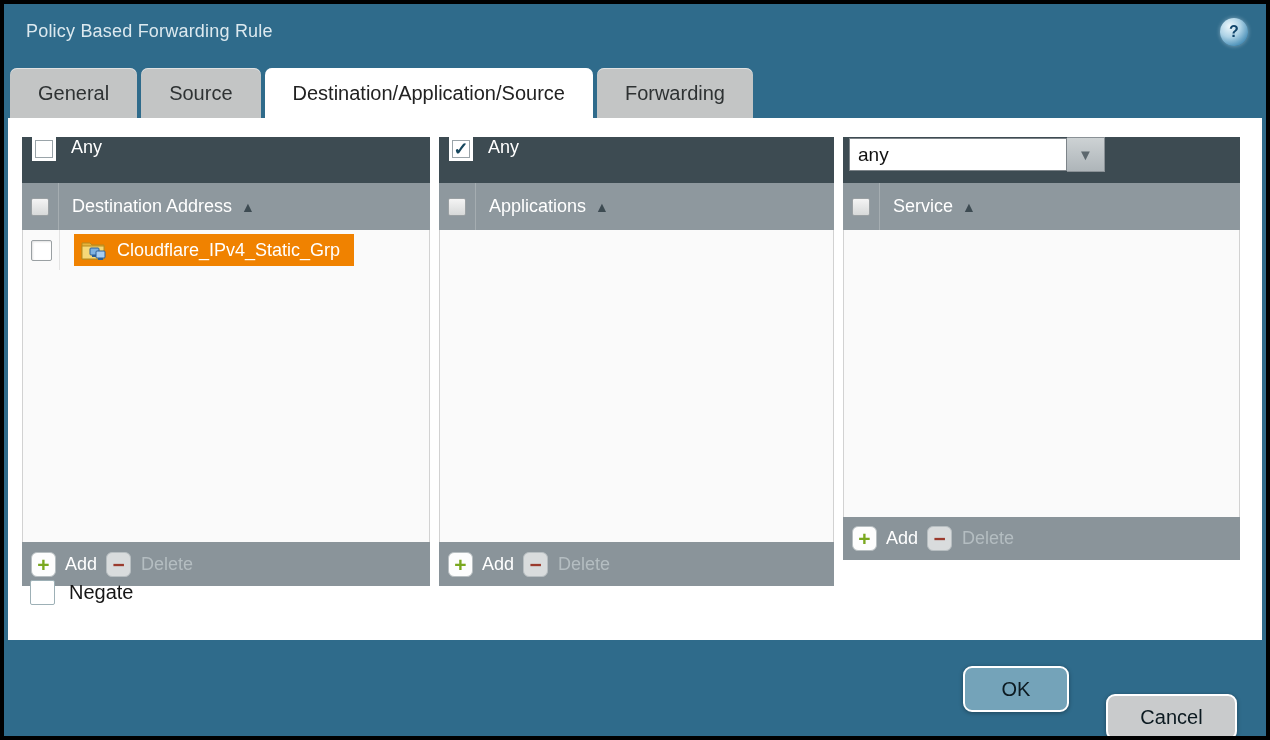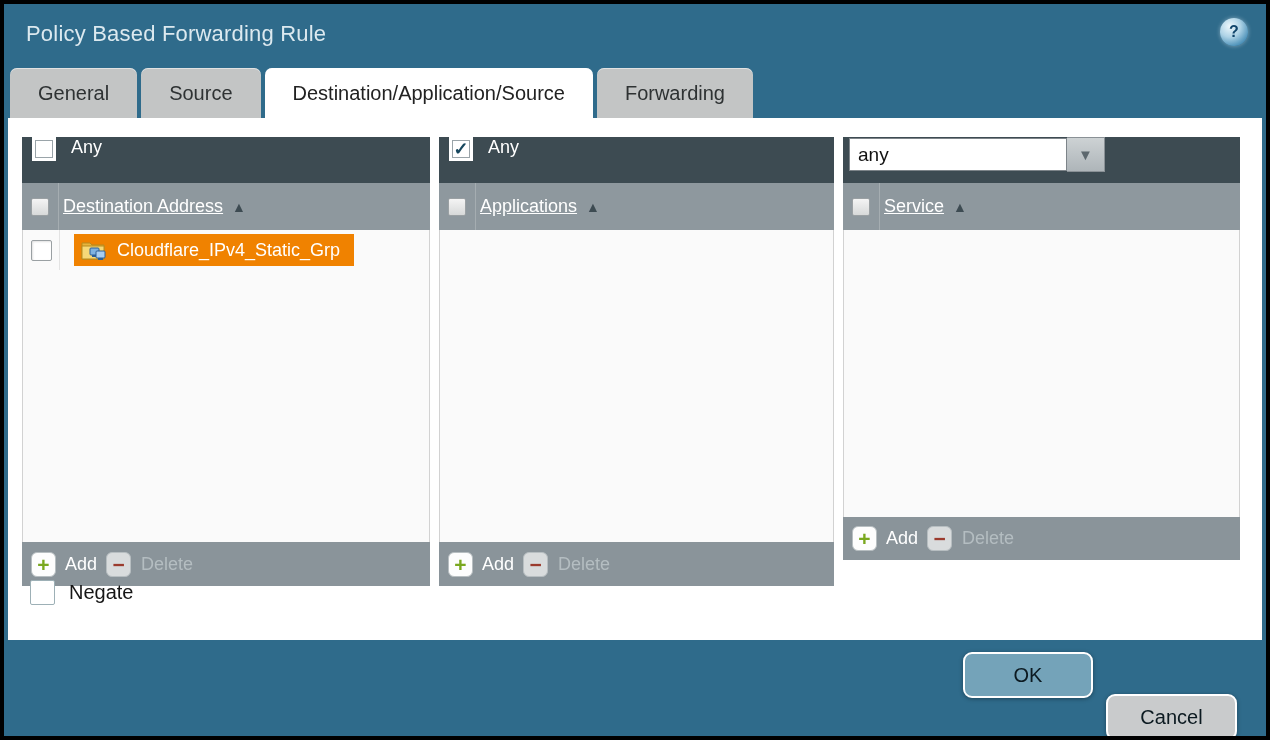--- a/index.html
+++ b/index.html
@@ -3,21 +3,21 @@
 <meta charset="utf-8">
 <style>
   * { margin:0; padding:0; box-sizing:border-box; }
   html,body { width:1270px; height:740px; background:#000; }
   body { font-family:"Liberation Sans", sans-serif; }
   .screen {
     position:relative; width:1270px; height:740px;
     border:4px solid #000; background:#2f6b8b; overflow:hidden;
   }
   
-  .titlebar { position:absolute; top:17px; left:22px; color:#dce9ef; font-size:22px; letter-spacing:.2px; }
+  .titlebar { position:absolute; top:17px; left:22px; color:#dce9ef; font-size:18px; letter-spacing:.2px; }
   .help-icon {
     position:absolute; top:14px; right:18px; width:28px; height:28px; border-radius:50%;
     background:radial-gradient(circle at 35% 30%, #eef8fc 0%, #aed3e6 40%, #4f93ba 75%, #2c6589 100%);
     display:flex; align-items:center; justify-content:center;
     color:#10456b; font-weight:bold; font-size:16px; cursor:pointer;
     box-shadow:0 0 4px rgba(255,255,255,.4);
   }
   
   .tabs { position:absolute; top:64px; left:6px; display:flex; gap:4px; height:50px; }
   .tab {
@@ -55,21 +55,21 @@
   
   .colheader { height:47px; background:#8e989e; display:flex; align-items:center; color:#fff; font-size:18px; }
   .cb-cell {
     width:37px; height:100%; display:flex; align-items:center; justify-content:center;
     border-right:1px solid #a5adb1;
   }
   .cb-small {
     width:18px; height:18px; background:linear-gradient(#f4f4f4,#d7d9d9);
     border:1px solid #9aa0a3; border-radius:2px; cursor:pointer;
   }
-  .colheader .hdr-label { margin-left:4px;text-decoration:underline; }
+  .colheader .hdr-label { margin-left:13px; }
   .sort-icon { margin-left:9px; color:#3d4b52; font-size:14px; }
   
   .list {
     height:312px; background:#fafafa; border-left:1px solid #d2d2d2; border-right:1px solid #d2d2d2;
     position:relative; overflow:hidden;
   }
   .col.c3 .list { height:287px; }
   .row { height:40px; display:flex; align-items:center; cursor:pointer; }
   .row-cb-cell {
     width:37px; align-self:stretch; display:flex; align-items:center; justify-content:center;
@@ -104,21 +104,21 @@
     width:25px; height:25px; background:#fff; border:1px solid #9db0b6; border-radius:2px; cursor:pointer;
   }
   .negate-label { font-size:20px; color:#161616; }
   
   .btn {
     position:absolute; height:46px; border-radius:9px; border:2px solid #fff;
     font-size:20px; color:#0c1a21; display:flex; align-items:center; justify-content:center;
     cursor:pointer; box-shadow:0 1px 4px rgba(0,0,0,.35);
     font-family:"Liberation Sans", sans-serif;
   }
-  .btn.ok { left:959px; top:648px; width:130px; background:#74a3b9; }
+  .btn.ok { left:959px; top:662px; width:106px; background:#74a3b9; }
   .btn.cancel { left:1102px; top:690px; width:131px; background:#c9cbcc; }
 </style>
 </head>
 <body>
 
 <div class="screen">
 
   <div class="titlebar">Policy Based Forwarding Rule</div>
   <div class="help-icon">?</div>
 

